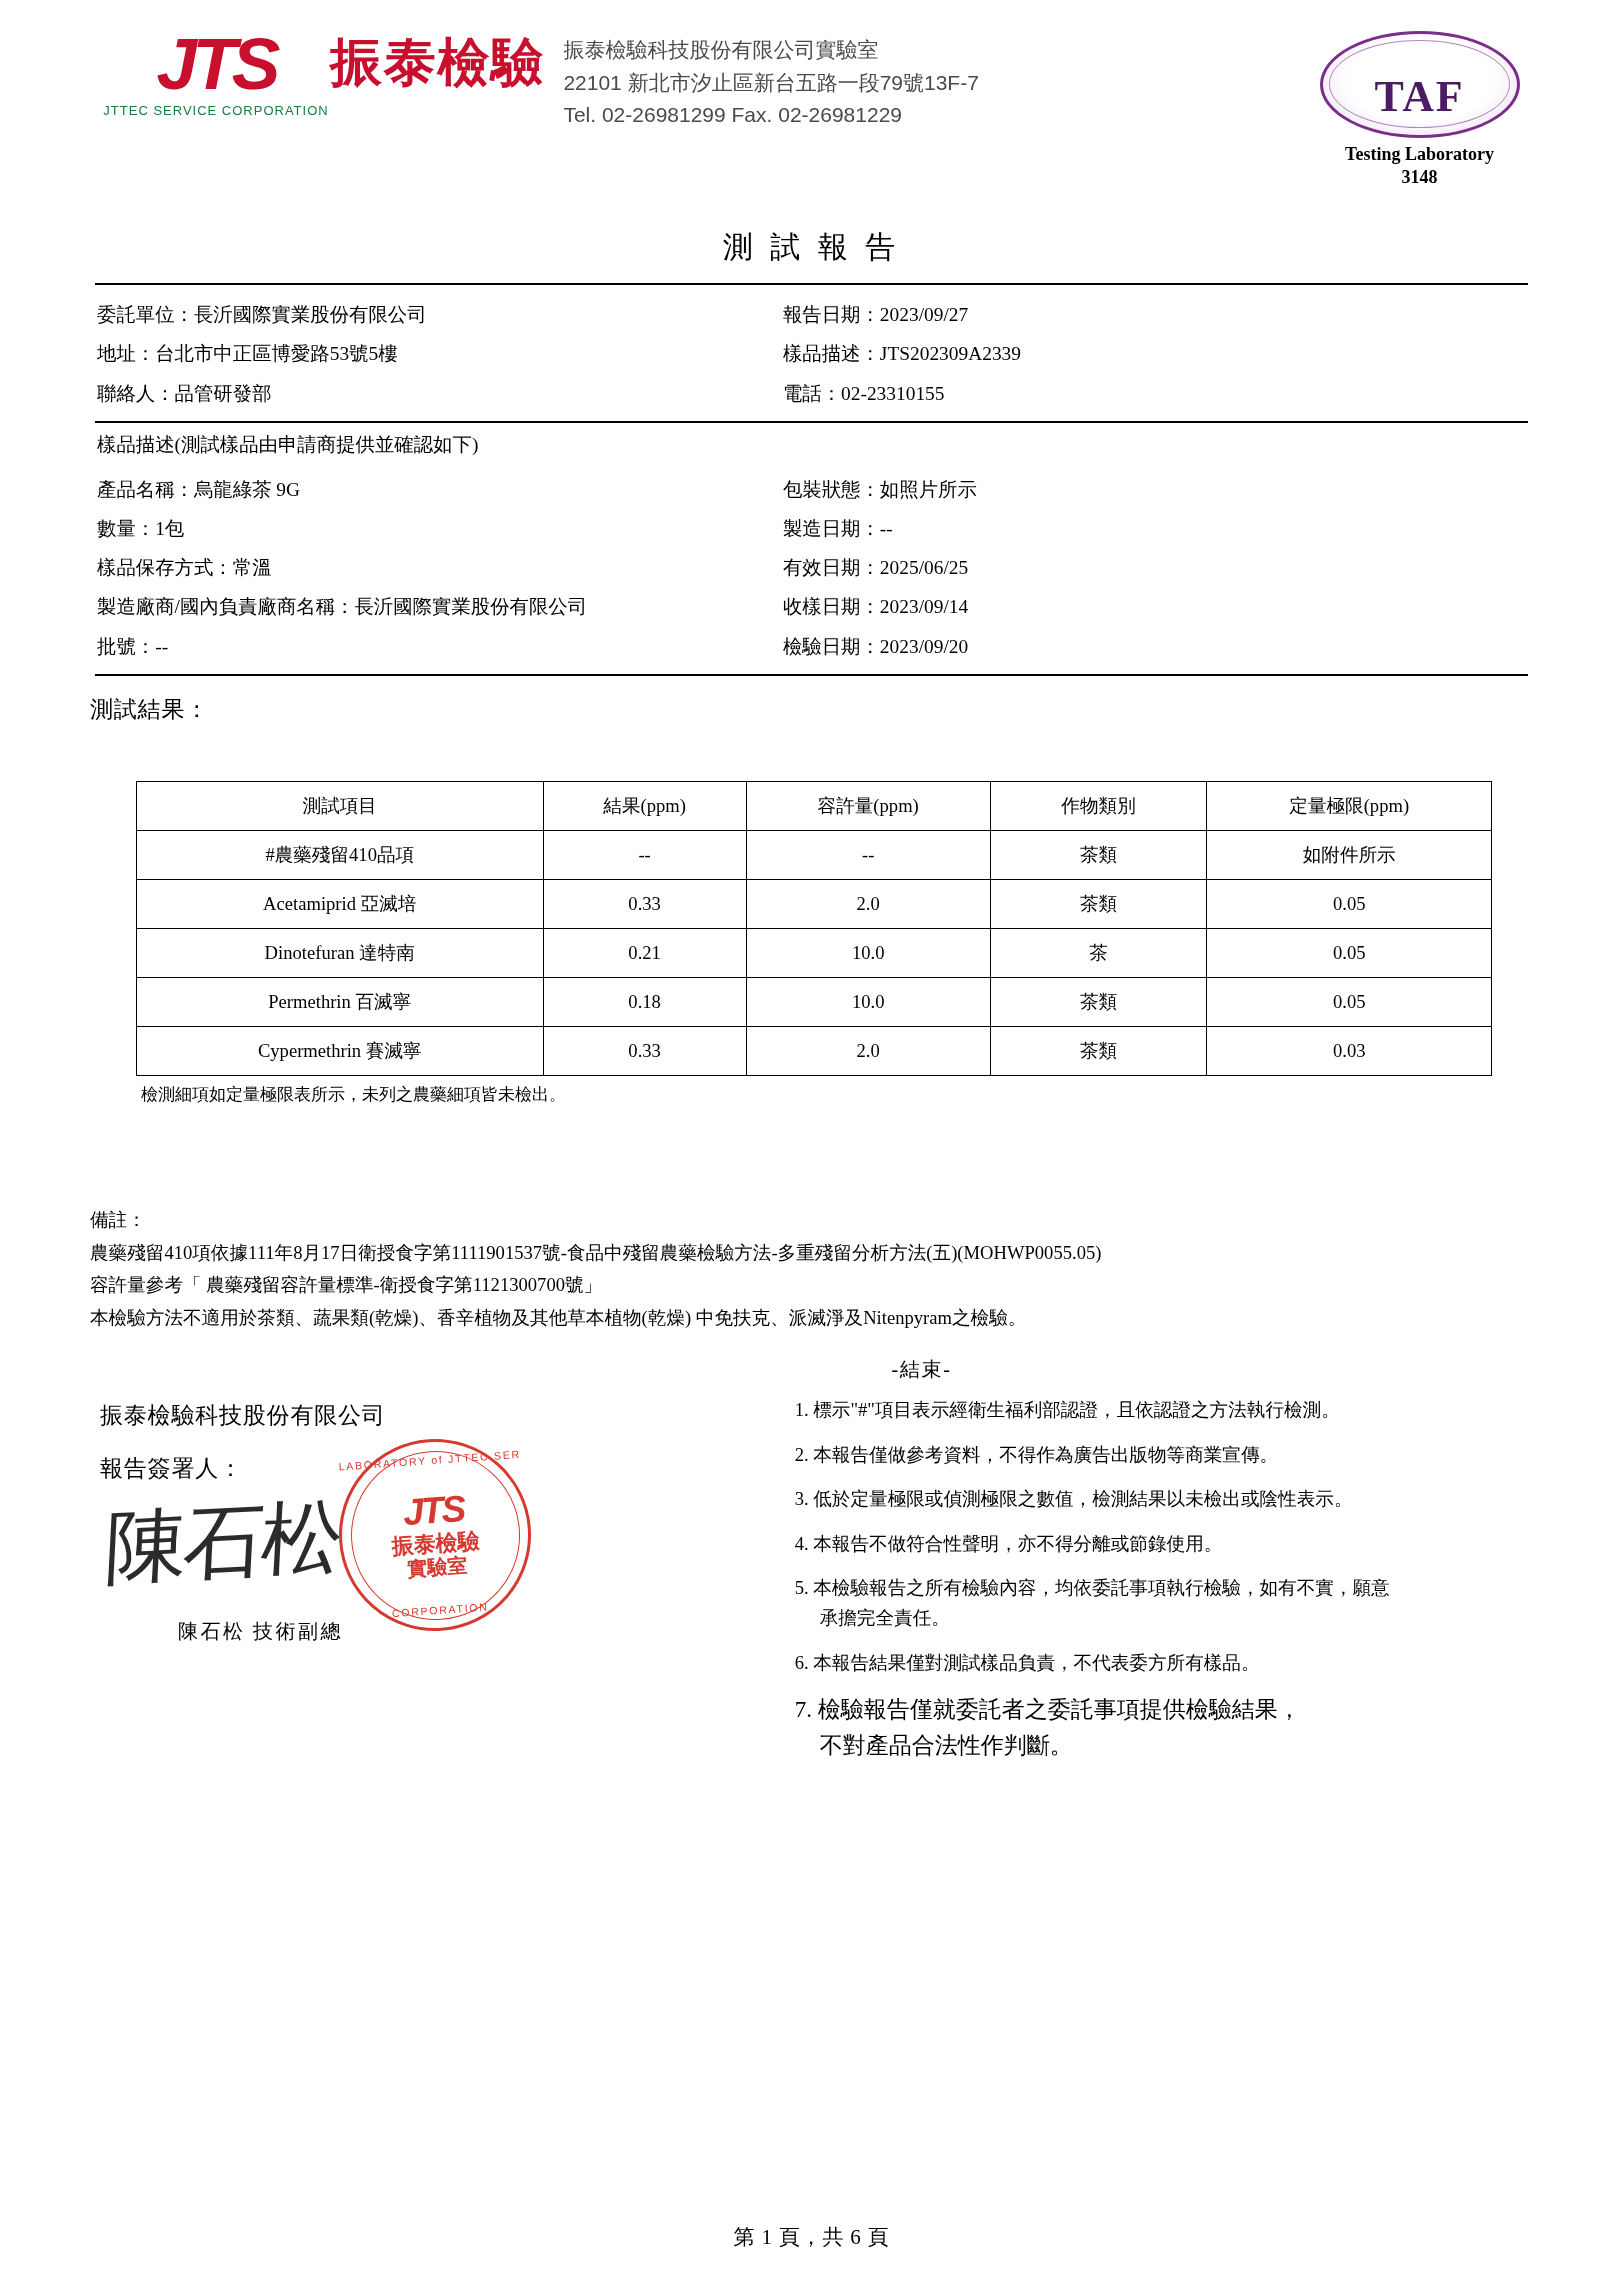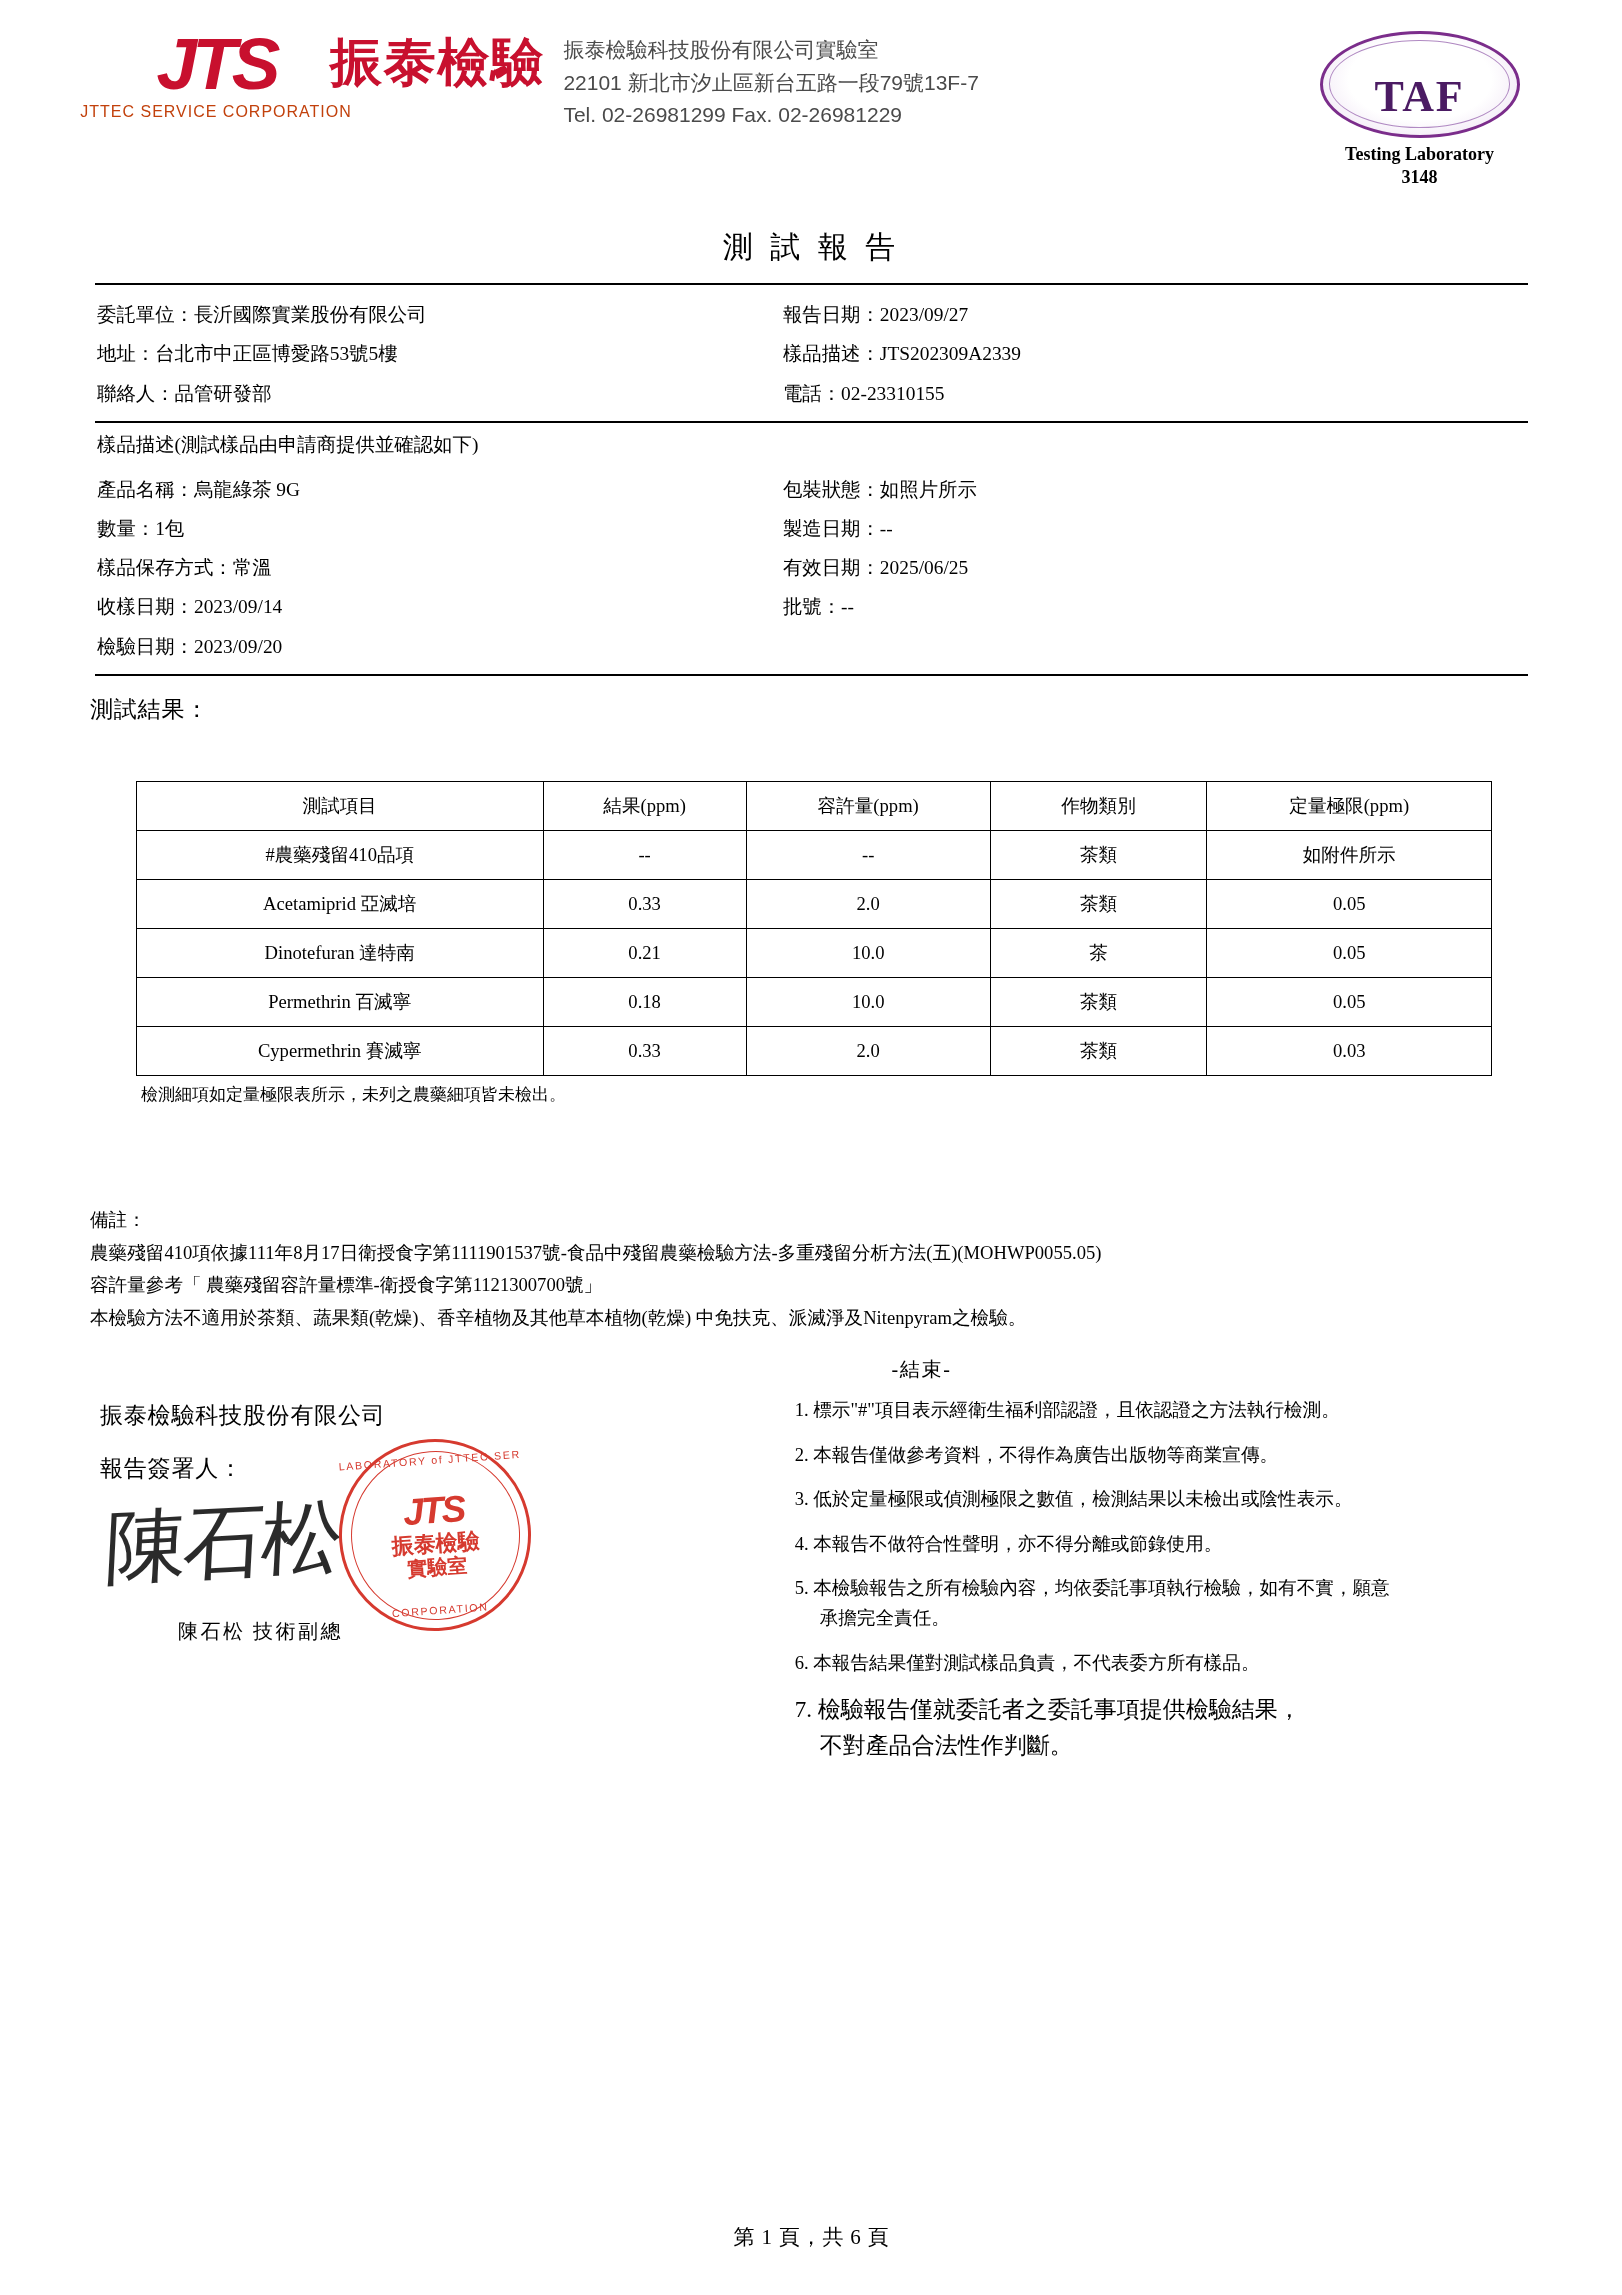--- a/index.html
+++ b/index.html
@@ -45,23 +45,23 @@
     font-family: "Liberation Sans", sans-serif;
     font-weight: bold;
     font-style: italic;
     font-size: 73px;
     letter-spacing: -5px;
     color: #c8102e;
     line-height: 0.95;
   }
   .jts-sub {
     font-family: "Liberation Sans", sans-serif;
-    font-size: 16px;
+    font-size: 13px;
     letter-spacing: 1px;
-    color: #c2410c;
+    color: #15803d;
     margin-top: 5px;
     white-space: nowrap;
   }
   .cn-name {
     font-family: "Liberation Serif", serif;
     font-weight: bold;
     font-size: 52px;
     color: #c8102e;
     letter-spacing: 1.7px;
     line-height: 1.1;
@@ -363,20 +363,21 @@
   <div class="rule"></div>
 
   <div class="section-head">樣品描述(測試樣品由申請商提供並確認如下)</div>
   <div class="info-grid">
     <div>產品名稱：烏龍綠茶 9G</div>
     <div>包裝狀態：如照片所示</div>
     <div>數量：1包</div>
     <div>製造日期：--</div>
     <div>樣品保存方式：常溫</div>
     <div>有效日期：2025/06/25</div>
+    <div>製造廠商/國內負責廠商名稱：長沂國際實業股份有限公司</div>
     <div>收樣日期：2023/09/14</div>
     <div>批號：--</div>
     <div>檢驗日期：2023/09/20</div>
   </div>
   <div class="rule"></div>
 
   <div class="results-label">測試結果：</div>
 
   <div class="tbl-wrap">
     <table class="results">

